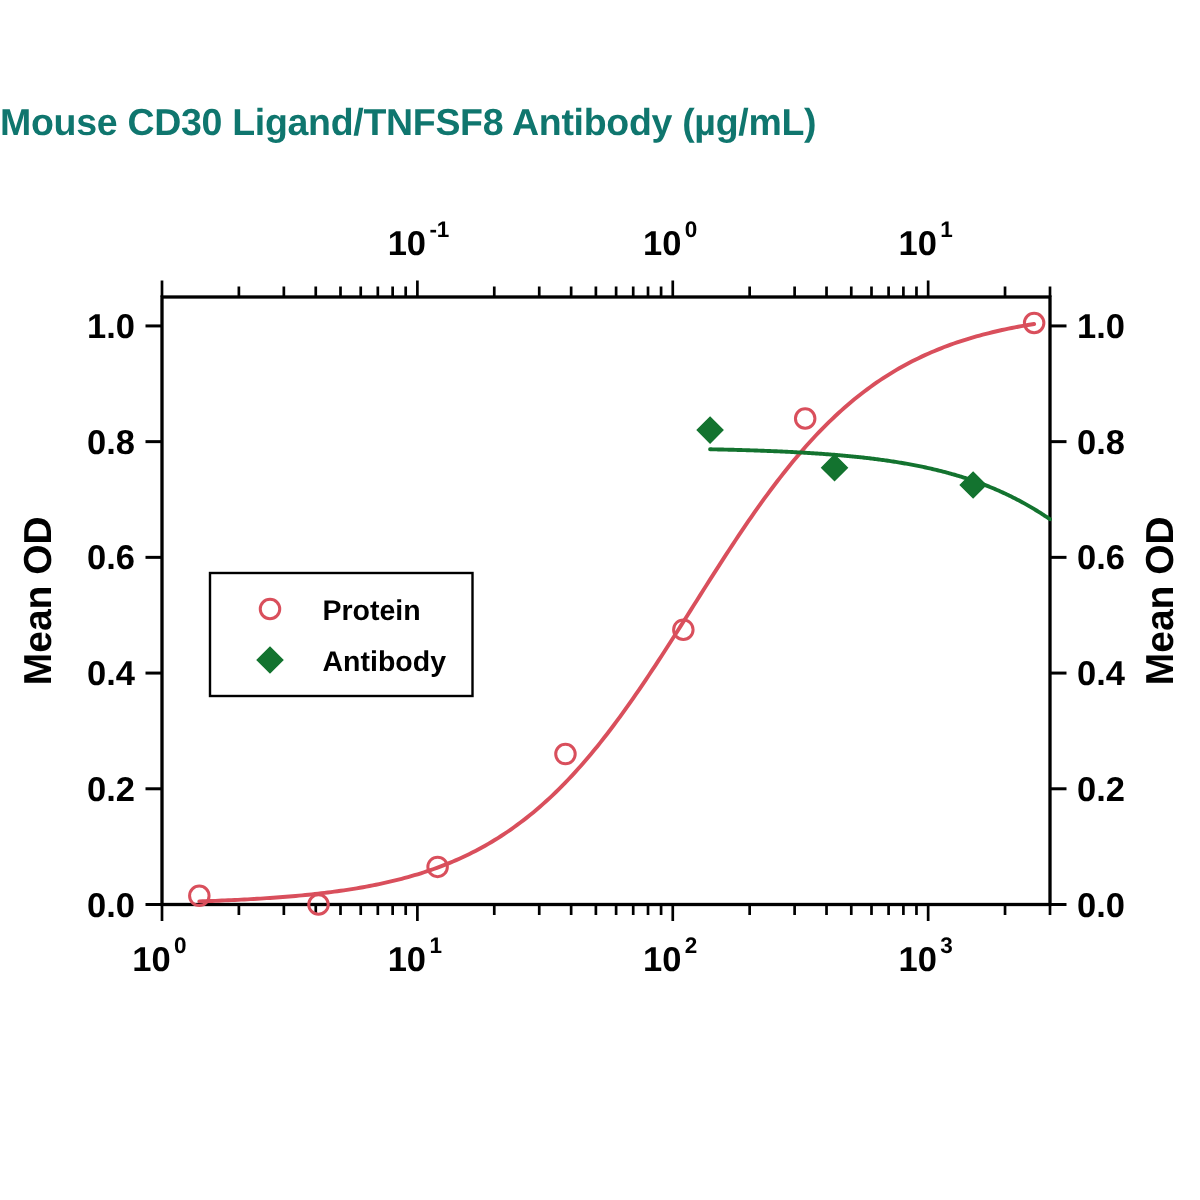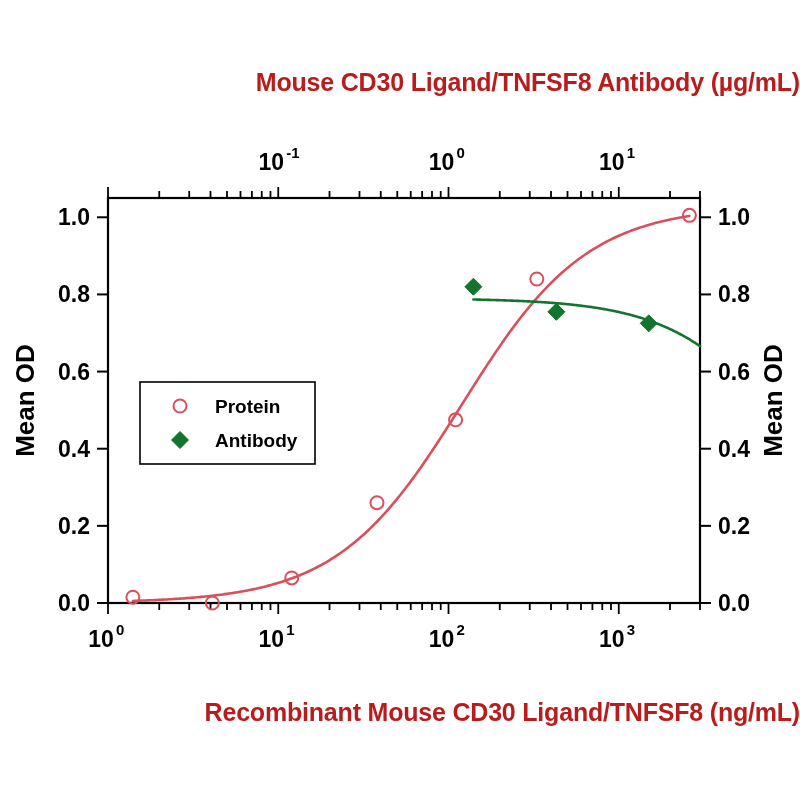--- a/index.html
+++ b/index.html
@@ -3,42 +3,41 @@
 <meta charset="utf-8">
 <style>
   html,body{margin:0;padding:0;}
   body{
     width:800px;height:800px;background:#ffffff;
     font-family:"Liberation Sans", sans-serif;
     overflow:hidden;
   }
   #fig{position:relative;width:800px;height:800px;}
   .ttl{
-    position:absolute;left:0;width:800px;text-align:right;
-    font-weight:bold;color:#b91c1c;
+    position:absolute;left:0;width:800px;text-align:left;
+    font-weight:bold;color:#0f766e;
     font-family:"Liberation Sans", sans-serif;
   }
   #top-title{top:68px;font-size:25px;letter-spacing:-0.2px;}
   #bottom-title{top:698px;font-size:25px;letter-spacing:-0.2px;}
   svg{position:absolute;left:0;top:0;}
   text{font-family:"Liberation Sans", sans-serif;fill:#000;}
   .tick-lbl{font-size:23px;font-weight:bold;}
   .exp-lbl{font-size:23px;font-weight:bold;}
   .exp-sup{font-size:15px;font-weight:bold;}
   .axis-title{font-size:26px;font-weight:bold;}
   .legend-lbl{font-size:19px;font-weight:bold;}
 </style>
 </head>
 <body>
 
 <div id="fig">
 
   <div class="ttl" id="top-title">Mouse CD30 Ligand/TNFSF8 Antibody (µg/mL)</div>
 
-  <div class="ttl" id="bottom-title">Recombinant Mouse CD30 Ligand/TNFSF8 (ng/mL)</div>
 
   <svg id="plot" width="800" height="800">
       <rect x="108" y="198" width="592" height="405" fill="none" stroke="#000000" stroke-width="2.2"></rect>
       <g>
         <line x1="108" y1="603" x2="108" y2="614" stroke="#000" stroke-width="1.8"></line>
         <line x1="159.25209746171038" y1="603" x2="159.25209746171038" y2="610" stroke="#000" stroke-width="1.8"></line>
         <line x1="189.23265256011695" y1="603" x2="189.23265256011695" y2="610" stroke="#000" stroke-width="1.8"></line>
         <line x1="210.50419492342078" y1="603" x2="210.50419492342078" y2="610" stroke="#000" stroke-width="1.8"></line>
         <line x1="227.00368501825062" y1="603" x2="227.00368501825062" y2="610" stroke="#000" stroke-width="1.8"></line>
         <line x1="240.4847500218273" y1="603" x2="240.4847500218273" y2="610" stroke="#000" stroke-width="1.8"></line>

